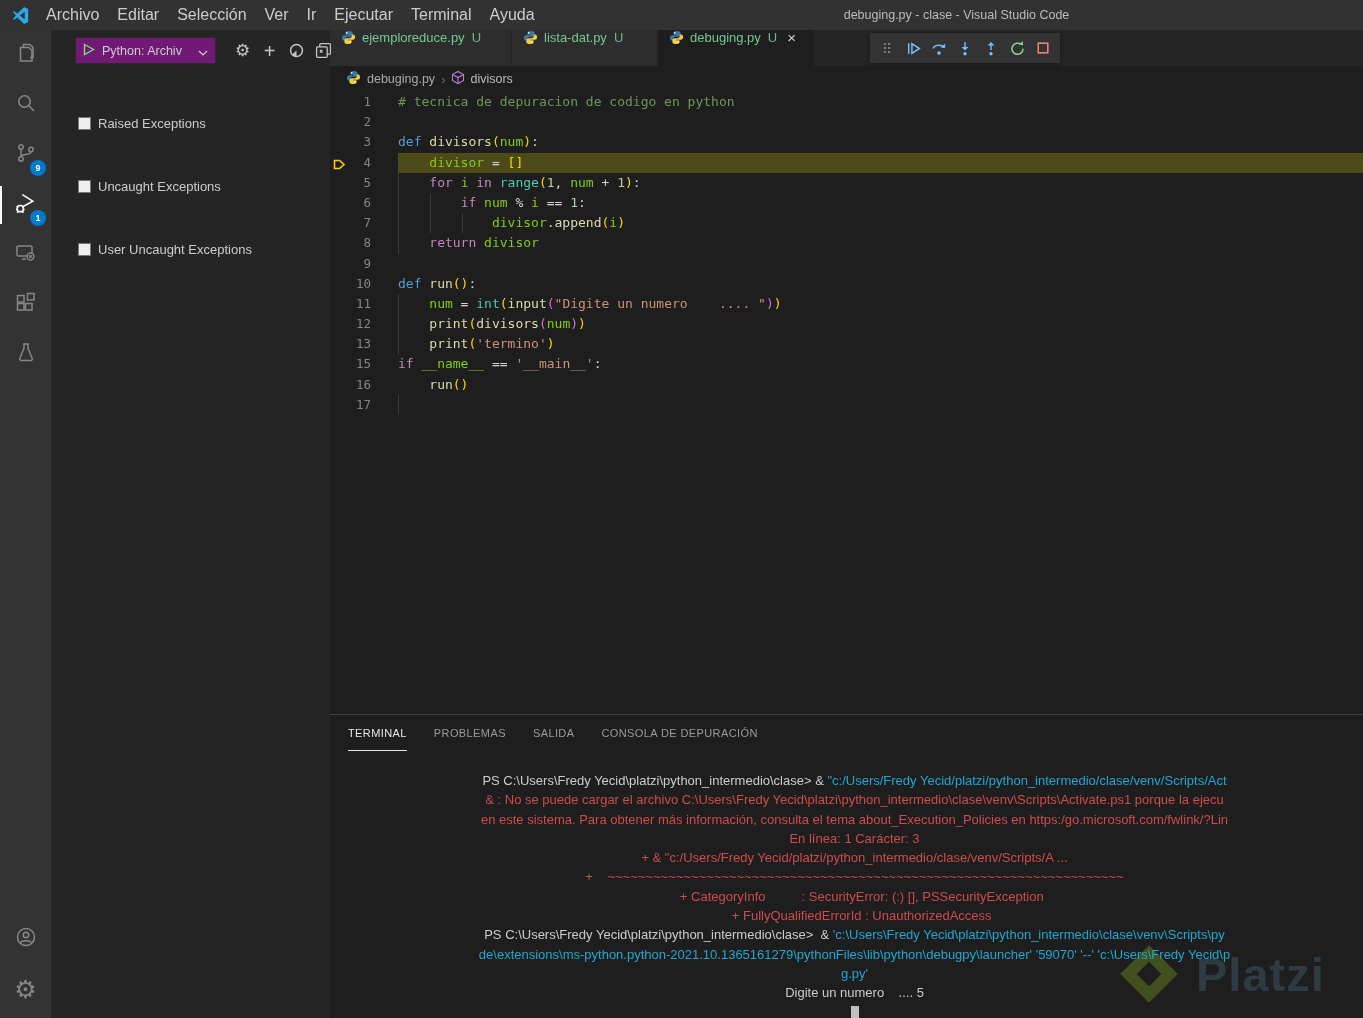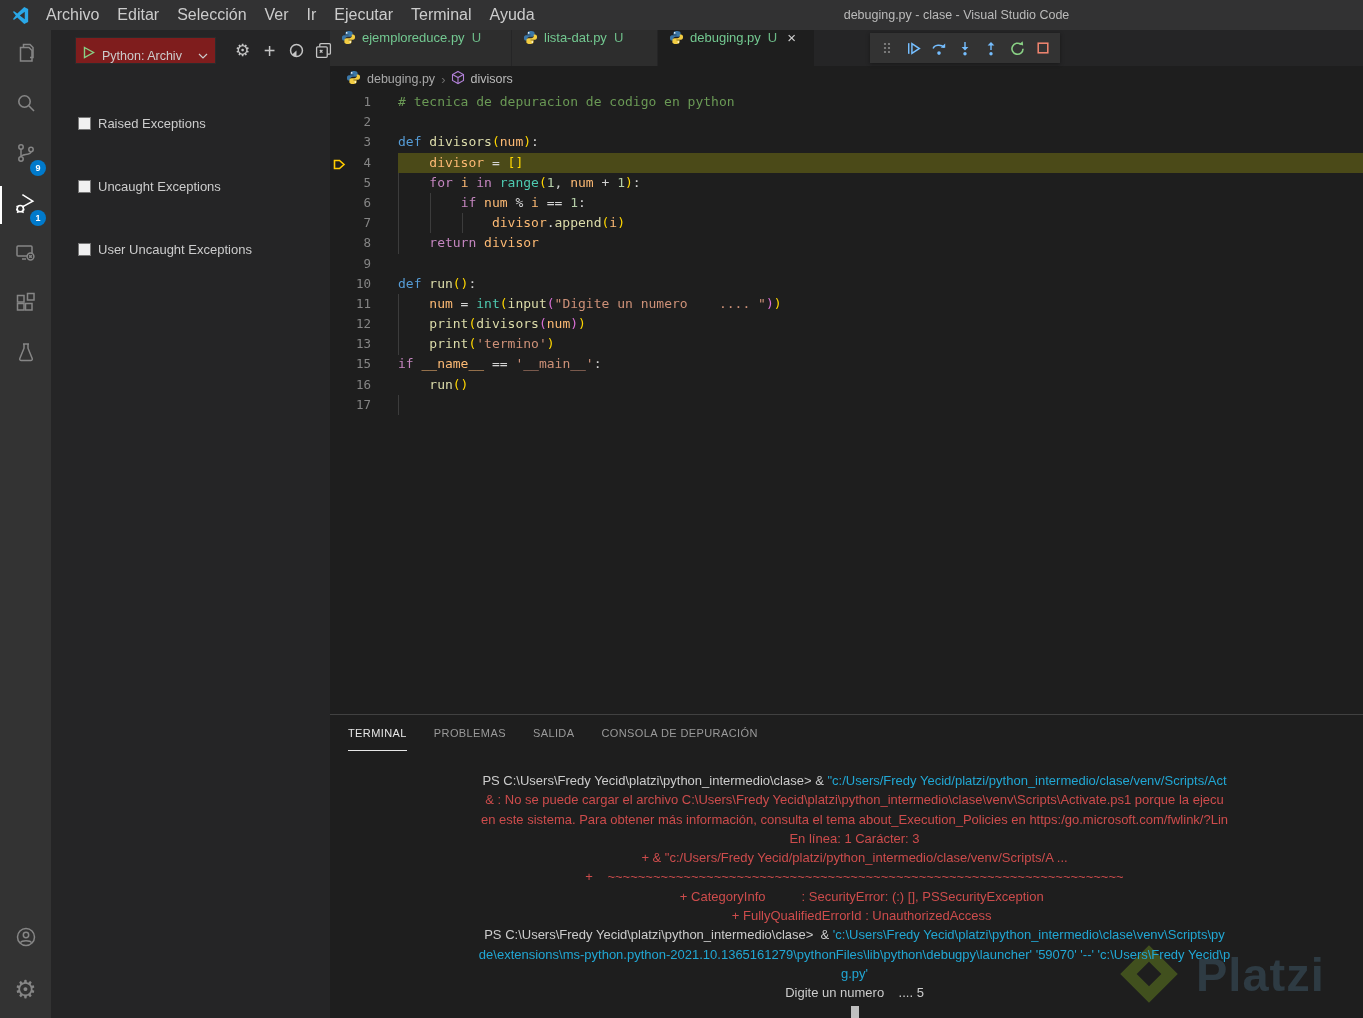--- a/index.html
+++ b/index.html
@@ -16,21 +16,21 @@
   .ab-item{position:relative;width:51px;height:50px;display:flex;align-items:center;justify-content:center;color:#868686;}
   .ab-item.active{color:#ffffff;}
   .ab-item.active:before{content:"";position:absolute;left:0;top:6px;bottom:6px;width:2px;background:#ffffff;}
   .ab-badge{position:absolute;right:5px;bottom:4px;background:#007acc;color:#fff;border-radius:50%;width:16px;height:16px;
             font-size:9px;line-height:16px;text-align:center;font-weight:bold;}
   .ab-bottom{position:absolute;left:0;bottom:4px;width:51px;}
   .gear-glyph{font-size:25px;color:#868686;line-height:1;}
   
   .sidebar{position:absolute;left:51px;top:30px;width:279px;bottom:0;background:#252526;z-index:10;}
   .config-row{position:absolute;left:24px;top:7px;display:flex;align-items:center;}
-  .config-picker{width:141px;height:27px;background:#7f1d1d;border:1px solid #2b2b2c;display:flex;align-items:flex-end;
+  .config-picker{width:141px;height:27px;background:#701a75;border:1px solid #2b2b2c;display:flex;align-items:center;
                  padding:0 7px;box-sizing:border-box;cursor:pointer;}
   .config-label{flex:1;color:#cccccc;font-size:12.5px;white-space:nowrap;overflow:hidden;margin-left:7px;}
   .sb-actions{display:flex;align-items:center;margin-left:13px;}
   .sb-action{width:27px;height:27px;display:flex;align-items:center;justify-content:center;color:#c5c5c5;cursor:pointer;}
   .sb-gear{font-size:17px;line-height:1;color:#c5c5c5;}
   .sb-plus{font-size:20px;line-height:1;color:#c5c5c5;font-weight:400;}
   .breakpoints{position:absolute;left:27px;top:42px;right:8px;}
   .bp-row{display:flex;align-items:center;height:23px;margin-top:40px;}
   .bp-check{width:13px;height:13px;background:#f0f0f0;border:1px solid #767676;box-sizing:border-box;margin-right:7px;flex:none;cursor:pointer;}
   .bp-label{color:#cccccc;font-size:13px;white-space:nowrap;}
@@ -48,21 +48,21 @@
   .crumb-file{margin-left:6px;}
   .crumb-symbol{margin-left:5px;color:#bbbbbb;}
   .code{position:absolute;top:62px;left:0;right:0;bottom:0;font-family:"DejaVu Sans Mono",monospace;font-size:13px;color:#d4d4d4;}
   .code-row{display:flex;height:20.2px;line-height:20.2px;}
   .gutter{width:68px;flex:none;text-align:right;padding-right:27px;color:#858585;box-sizing:border-box;position:relative;font-size:12.5px;}
   .code-text{flex:1;white-space:pre;overflow:hidden;}
   .code-row.hl .code-text{background:#4b4a18;}
   .dbg-arrow{position:absolute;left:3px;top:4px;}
   .guide{position:absolute;width:1px;background:#3c3c3c;}
   .c-comment{color:#6a9955}.c-kw{color:#c586c0}.c-def{color:#569cd6}.c-fn{color:#dcdcaa}
-  .c-var{color:#fdba74}.c-num{color:#b5cea8}.c-str{color:#ce9178}.c-p1{color:#ffd700}
+  .c-var{color:#84cc16}.c-num{color:#b5cea8}.c-str{color:#ce9178}.c-p1{color:#ffd700}
   .c-p2{color:#da70d6}.c-teal{color:#4ec9b0}.c-plain{color:#d4d4d4}
   
   .debug-toolbar{position:absolute;left:540px;top:3px;height:30px;background:#333333;display:flex;align-items:center;
                  padding:0 4px;box-shadow:0 1px 4px rgba(0,0,0,.4);z-index:5;}
   .dtb-btn{width:26px;height:26px;display:flex;align-items:center;justify-content:center;cursor:pointer;}
   
   .panel{position:absolute;left:330px;top:714px;right:0;bottom:0;background:#1e1e1e;border-top:1px solid #414141;box-sizing:border-box;}
   .panel-tabs{display:flex;padding-left:18px;height:36px;align-items:center;}
   .panel-tab{font-size:11px;color:#9a9a9a;letter-spacing:.4px;height:36px;line-height:36px;margin-right:27px;
              box-sizing:border-box;cursor:pointer;}

